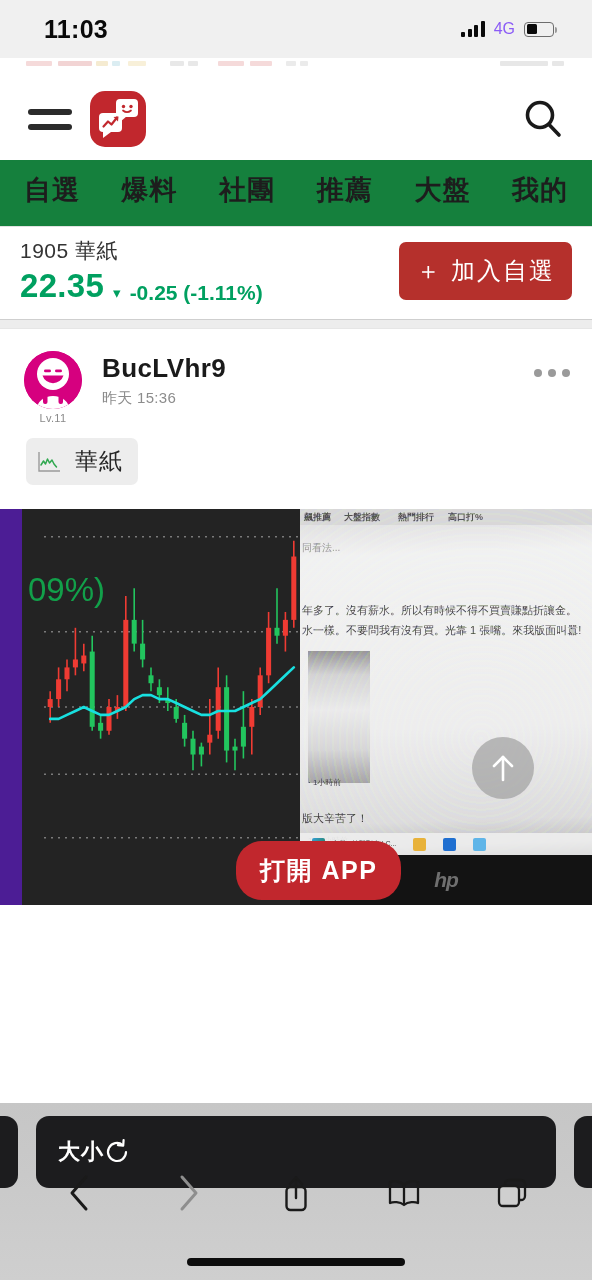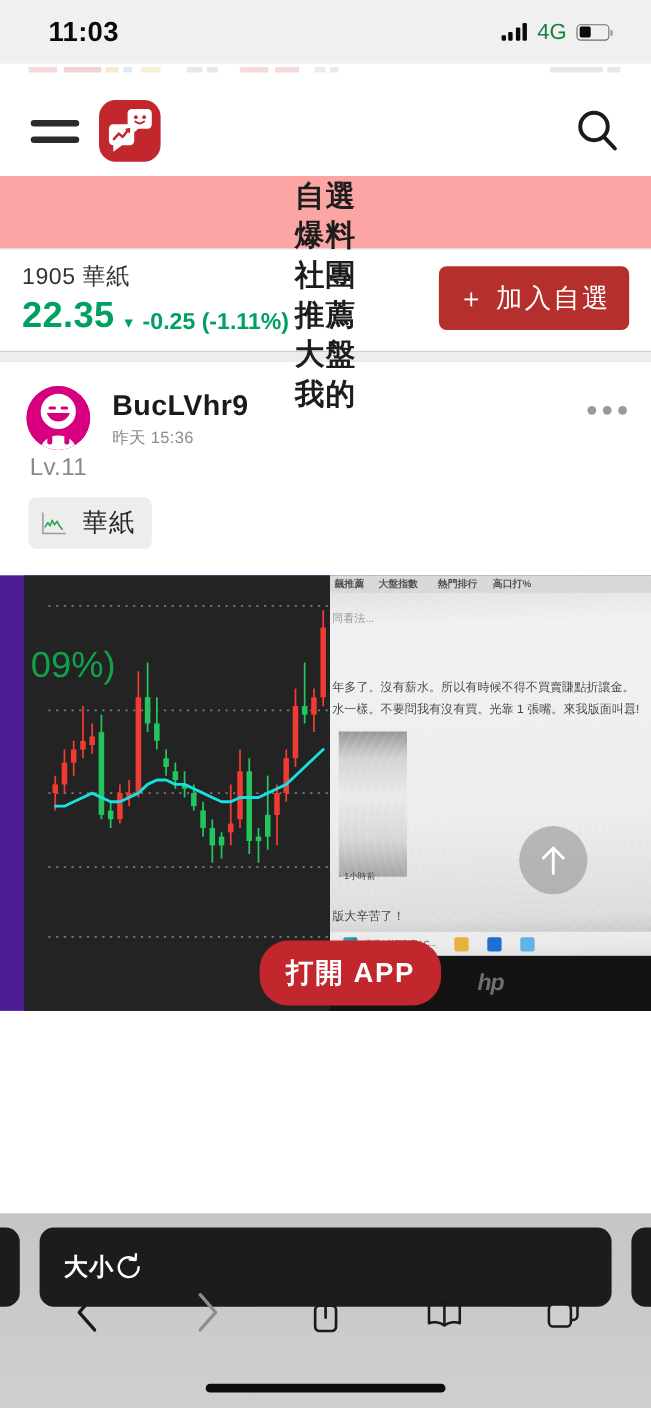--- a/index.html
+++ b/index.html
@@ -18,21 +18,21 @@
     padding:0 38px 0 44px;
   }
   .status-time{ font-size:25px; font-weight:600; color:#0a0a0a; letter-spacing:.3px; }
   .status-right{ display:flex; align-items:center; gap:8px; }
   .sig{ display:flex; align-items:flex-end; gap:2.5px; height:16px; }
   .sig i{ display:block; width:4px; background:#0a0a0a; border-radius:1px; }
   .sig i:nth-child(1){ height:5px; }
   .sig i:nth-child(2){ height:8px; }
   .sig i:nth-child(3){ height:12px; }
   .sig i:nth-child(4){ height:16px; }
-  .net{ font-size:20px; font-weight:500; color:#15803d; margin:0 1px; }
+  .net{ font-size:16px; font-weight:500; color:#8b5cf6; margin:0 1px; }
   .batt{ position:relative; width:30px; height:15px; border:1.6px solid #6d6d6d;
          border-radius:4px; display:flex; align-items:center; padding:1.6px; }
   .batt::after{ content:""; position:absolute; right:-4px; top:4.4px;
          width:2.4px; height:6px; background:#9a9a9a; border-radius:0 2px 2px 0; }
   .batt i{ display:block; height:100%; width:40%; background:#0a0a0a; border-radius:1.5px; }
 
   
   .ghost-strip{ height:20px; background:#fff; position:relative; overflow:hidden; }
   .ghost-strip .g{ position:absolute; bottom:12px; height:5px; border-radius:1px; opacity:.32; }
 
@@ -47,22 +47,22 @@
     width:56px; height:56px; border-radius:15px; background:#c1272d;
     margin-left:18px; position:relative; flex:0 0 auto;
   }
   .logo svg{ position:absolute; inset:0; }
   .spacer{ flex:1; }
   .search-ico{ width:42px; height:42px; position:relative; cursor:pointer; }
   .search-ico svg{ width:42px; height:42px; }
 
   
   .tabs{
-    height:66px; background:#fca5a5; display:flex; align-items:center;
-    justify-content:space-between; padding:0 18px 6px 18px;flex-direction:column;
+    height:66px; background:#15803d; display:flex; align-items:center;
+    justify-content:space-between; padding:0 18px 6px 18px;
   }
   .tab{ font-size:27px; color:#1d1d1d; font-weight:600; letter-spacing:1px;
         padding:0 6px; cursor:pointer; }
   .tabs-rule{ height:1px; background:#e2e2e2; }
 
   
   .stockbar{
     background:#fff; padding:10px 20px 14px 20px;
     display:flex; align-items:center; justify-content:space-between;
   }
@@ -77,21 +77,21 @@
     border:none; border-radius:7px; padding:13px 17px; letter-spacing:2px;
     cursor:pointer; white-space:nowrap;
   }
   .thick-div{ height:10px; background:#ededed; border-top:1px solid #cfcfcf; border-bottom:1px solid #e6e6e6; }
 
   
   .post{ background:#fff; padding:22px 22px 0 22px; }
   .post-head{ display:flex; align-items:flex-start; }
   .avatar-wrap{ width:62px; flex:0 0 auto; display:flex; flex-direction:column; align-items:center; }
   .avatar{ width:58px; height:58px; border-radius:50%; background:#d6007f; position:relative; overflow:hidden; }
-  .lvl{ font-size:22px; color:#8a8a8a; margin-top:3px; letter-spacing:.3px; }
+  .lvl{ font-size:11px; color:#8a8a8a; margin-top:3px; letter-spacing:.3px; }
   .post-meta{ margin-left:18px; flex:1; display:flex; flex-direction:column; gap:5px; padding-top:2px; }
   .uname{ font-size:26px; font-weight:700; color:#1a1a1a; letter-spacing:.4px; }
   .ptime{ font-size:15px; color:#8c8c8c; letter-spacing:.3px; }
   .dots{ display:flex; gap:6px; align-items:center; padding-top:18px; cursor:pointer; }
   .dots i{ width:8px; height:8px; border-radius:50%; background:#9a9a9a; display:block; }
 
   .chip{
     display:inline-flex; align-items:center; gap:14px;
     background:#ededed; border-radius:7px; padding:8px 15px 8px 11px;
     margin:14px 0 0 4px;

